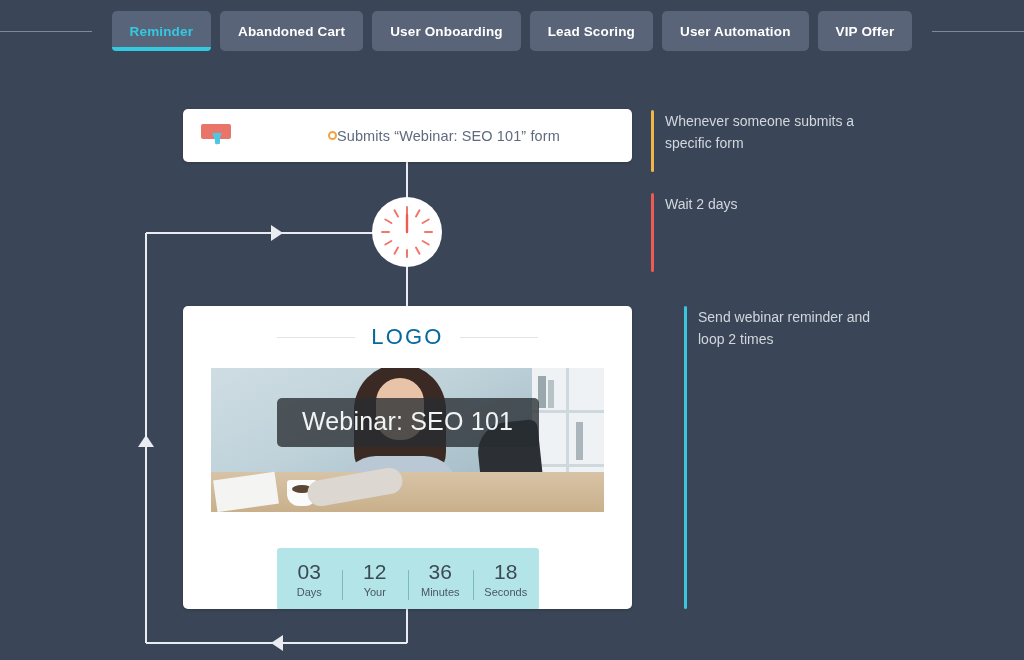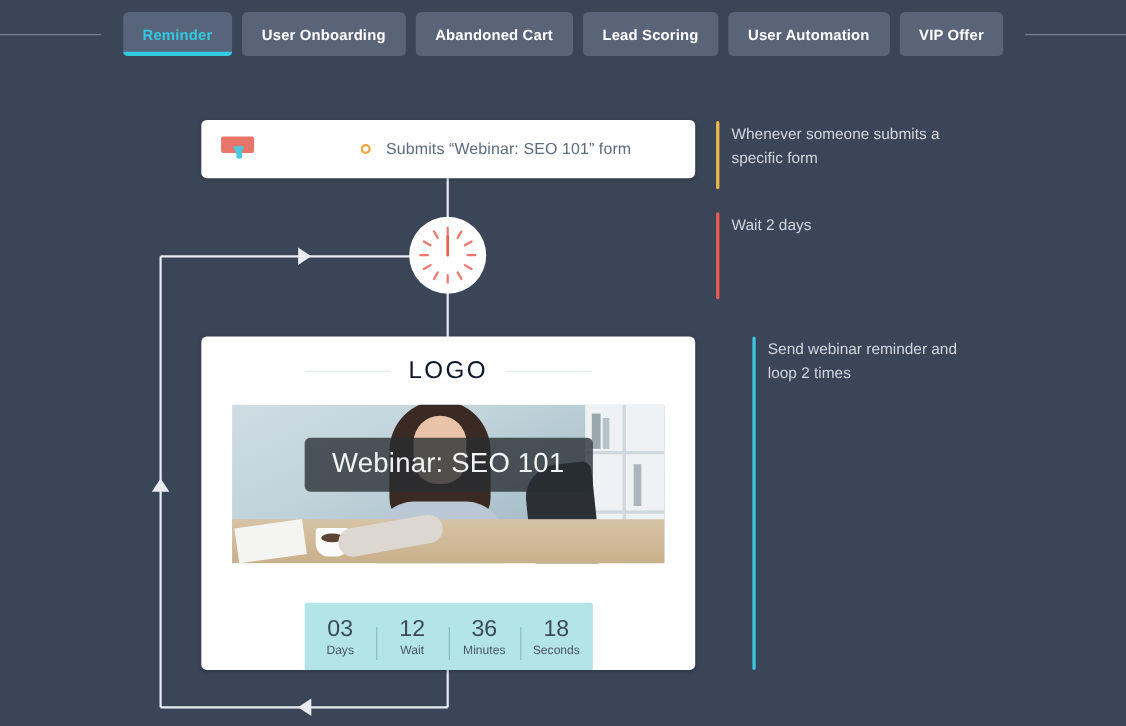--- a/index.html
+++ b/index.html
@@ -126,21 +126,20 @@
     position: absolute;
     left: 18px; top: 11px;
     width: 5px; height: 11px;
     background: #4ec8e0;
     border-radius: 1px;
   }
 
   .trigger-body {
     display: flex;
     align-items: center;
-    gap: 14px;
     margin-left: 145px;
   }
 
   .dot-ring {
     width: 9px; height: 9px;
     border: 2px solid #f0a43c;
     border-radius: 50%;
     flex: 0 0 auto;
   }
 
@@ -174,21 +173,21 @@
   .logo-row {
     height: 62px;
     display: flex;
     align-items: center;
     justify-content: center;
     gap: 16px;
   }
   .logo-line { width: 78px; height: 1px; background: #dfe6ea; }
   .logo-text {
     font-size: 22px;
-    color: #0f172a;
+    color: #0369a1;
     letter-spacing: 2.2px;
     font-weight: normal;
   }
 
   
   .hero {
     position: relative;
     margin: 0 28px;
     height: 144px;
     overflow: hidden;
@@ -369,24 +368,24 @@
 </head>
 <body>
 
 <div class="tabbar">
   <div class="rail rail-left"></div>
   <div class="tabs">
     <div class="tab active">
       <span>Reminder</span>
     </div>
     <div class="tab">
+      <span>Abandoned Cart</span>
+    </div>
+    <div class="tab">
       <span>User Onboarding</span>
-    </div>
-    <div class="tab">
-      <span>Abandoned Cart</span>
     </div>
     <div class="tab">
       <span>Lead Scoring</span>
     </div>
     <div class="tab">
       <span>User Automation</span>
     </div>
     <div class="tab">
       <span>VIP Offer</span>
     </div>
@@ -482,21 +481,21 @@
       </div>
     </div>
 
     <div class="countdown">
       <div class="cd-unit">
         <div class="cd-num">03</div>
         <div class="cd-lbl">Days</div>
       </div>
       <div class="cd-unit">
         <div class="cd-num">12</div>
-        <div class="cd-lbl">Wait</div>
+        <div class="cd-lbl">Your</div>
       </div>
       <div class="cd-unit">
         <div class="cd-num">36</div>
         <div class="cd-lbl">Minutes</div>
       </div>
       <div class="cd-unit">
         <div class="cd-num">18</div>
         <div class="cd-lbl">Seconds</div>
       </div>
     </div>

